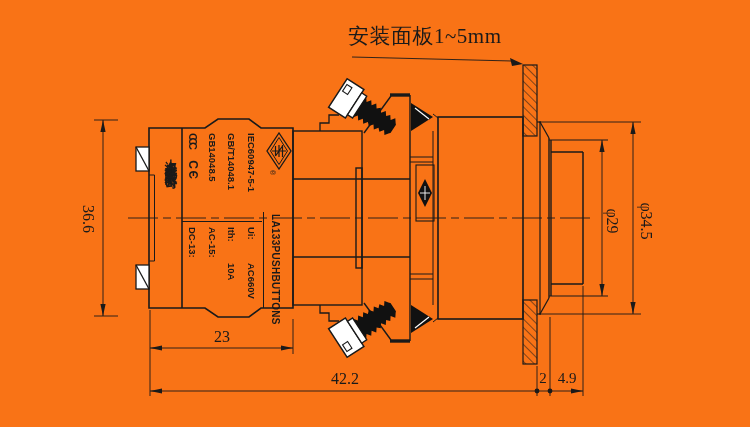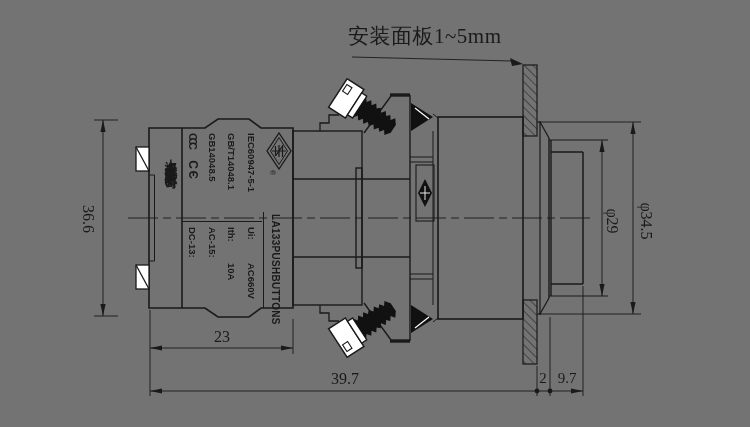--- a/index.html
+++ b/index.html
@@ -1,16 +1,16 @@
 <!DOCTYPE html>
 <html><head>
 <meta charset="utf-8">
 <style>
   html,body{margin:0;padding:0;background:#ffffff;}
-  #stage{position:relative;width:750px;height:427px;background:#737373;overflow:hidden;
+  #stage{position:relative;width:750px;height:427px;background:#f97316;overflow:hidden;
          font-family:"Liberation Sans","DejaVu Sans",sans-serif;color:#1a1a1a;}
   #linework{position:absolute;left:0;top:0;}
   .dim{position:absolute;font-family:"Liberation Serif","DejaVu Serif",serif;
        font-size:16px;color:#1a1a1a;text-align:center;white-space:nowrap;}
   .dim.rot{transform:rotate(90deg);}
   #panel-note{position:absolute;left:348px;top:22px;width:160px;
        font-family:"Liberation Serif","DejaVu Serif",serif;font-size:21px;
        letter-spacing:.5px;white-space:nowrap;}
   
   #plate-wrap{position:absolute;left:182px;top:128px;width:111px;height:180px;}
@@ -167,23 +167,23 @@
       <polygon points="633,314 630.4,302 635.6,302"></polygon>
       <polygon points="523,64 510,58 512,66"></polygon>
       <circle cx="537" cy="391" r="2.4"></circle>
       <circle cx="550" cy="391" r="2.4"></circle>
     </g>
   </svg>
 
   <div id="panel-note">安装面板1~5mm</div>
   <div class="dim rot" style="left:58px;top:210px;width:60px;">36.6</div>
   <div class="dim" style="left:200px;top:328px;width:44px;font-family:Liberation Serif, serif;">23</div>
-  <div class="dim" style="left:315px;top:370px;width:60px;">39.7</div>
+  <div class="dim" style="left:315px;top:370px;width:60px;">42.2</div>
   <div class="dim" style="left:536px;top:370px;width:14px;font-size:15px;">2</div>
-  <div class="dim" style="left:551px;top:370px;width:32px;font-size:15px;">9.7</div>
+  <div class="dim" style="left:551px;top:370px;width:32px;font-size:15px;">4.9</div>
   <div class="dim rot" style="left:584px;top:212px;width:56px;">φ29</div>
   <div class="dim rot" style="left:611px;top:212px;width:70px;">φ34.5</div>
 
   <div id="plate-wrap">
     <div id="plate">
       <svg class="abs" style="left:4px;top:1px;" width="38" height="26" viewBox="0 0 38 26">
         <polygon points="19,1 37,13 19,25 1,13" fill="none" stroke="#1a1a1a" stroke-width="1.3"></polygon>
         <polygon points="19,4.5 32.5,13 19,21.5 5.5,13" fill="none" stroke="#1a1a1a" stroke-width="1"></polygon>
         <path d="M19,6 V20 M13,9.5 H25 M13,13 H25 M14,16.5 H24 M14,9.5 L24,16.5" fill="none" stroke="#1a1a1a" stroke-width="1.2"></path>
       </svg>

